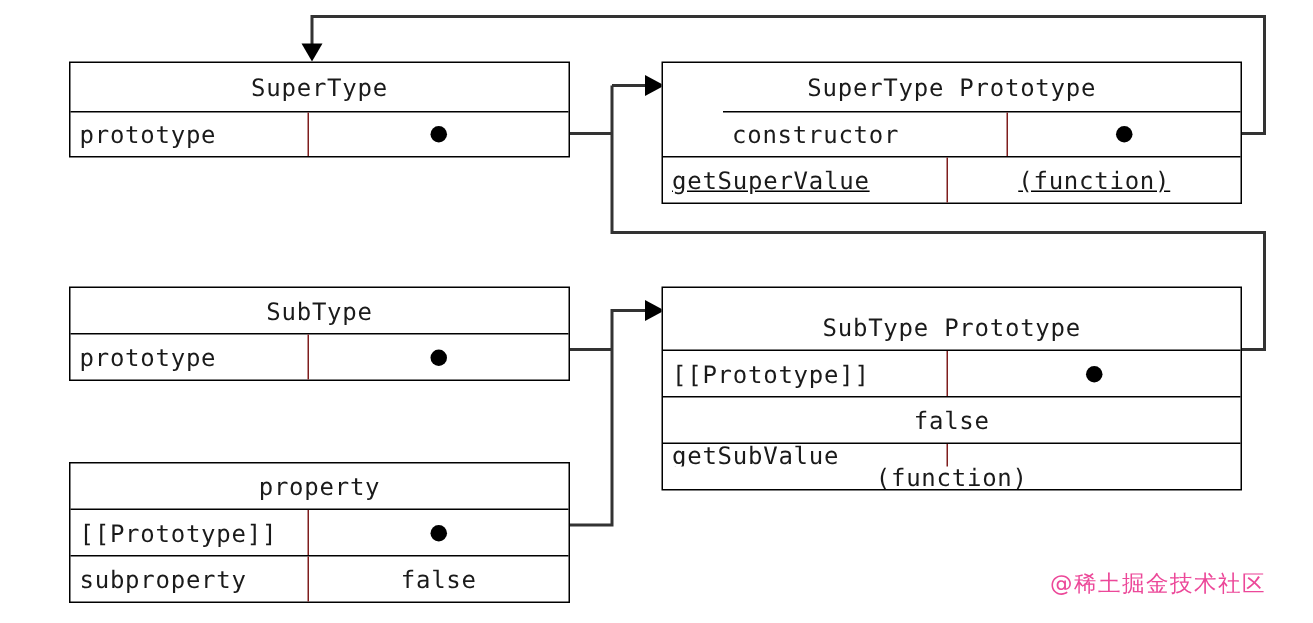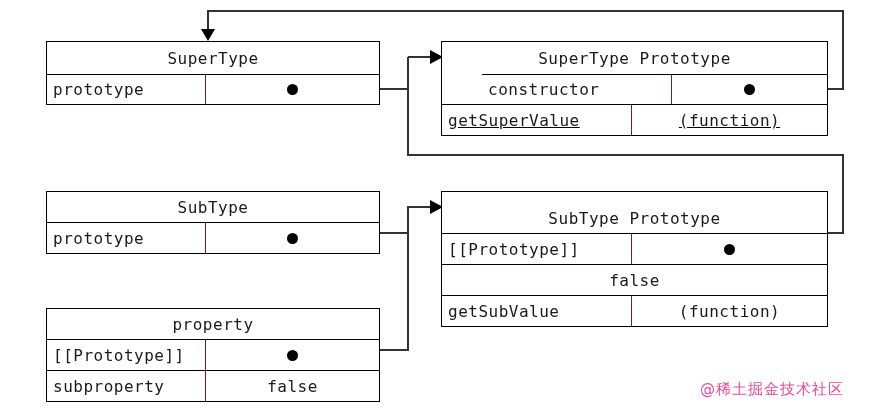--- a/index.html
+++ b/index.html
@@ -172,21 +172,21 @@
     </div>
     <div class="row" style="height:31px;">
       <div class="cell key" style="width:190px;">[[Prototype]]</div>
       <div class="cell val">
         <span class="dot"></span>
       </div>
     </div>
     <div class="row" style="height:31px;">
       <div class="cell val">false</div>
     </div>
-    <div class="row" style="height:31px;">
+    <div class="row" style="height:31px;flex-direction:column;">
       <div class="cell key" style="width:190px;">getSubValue</div>
       <div class="cell val">(function)</div>
     </div>
   </div>
 
   <div class="box" style="left:46px; top:308px; width:334px;">
     <div class="row hdr" style="height:30px;">
       <div class="cell title">property</div>
     </div>
     <div class="row" style="height:31px;">

